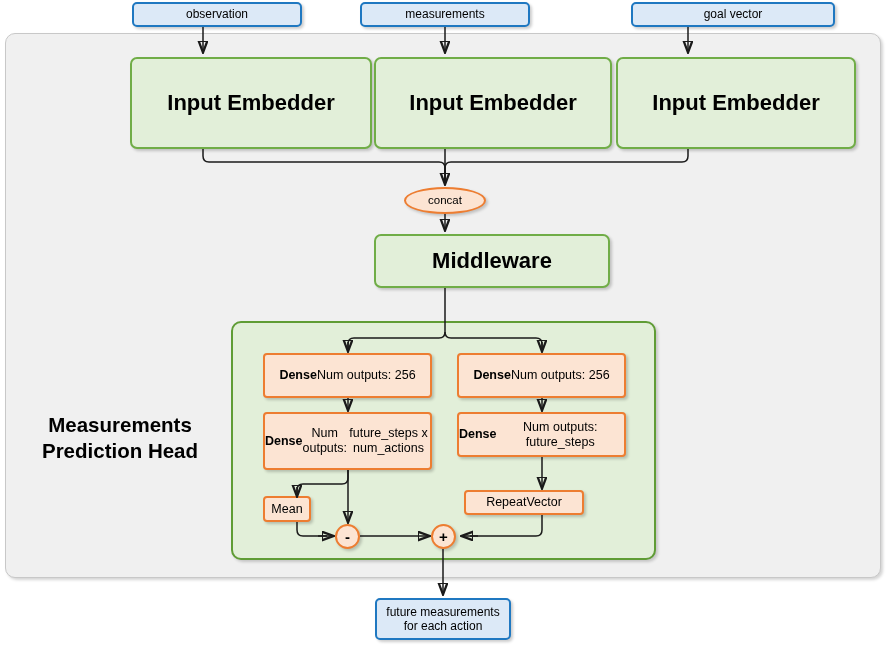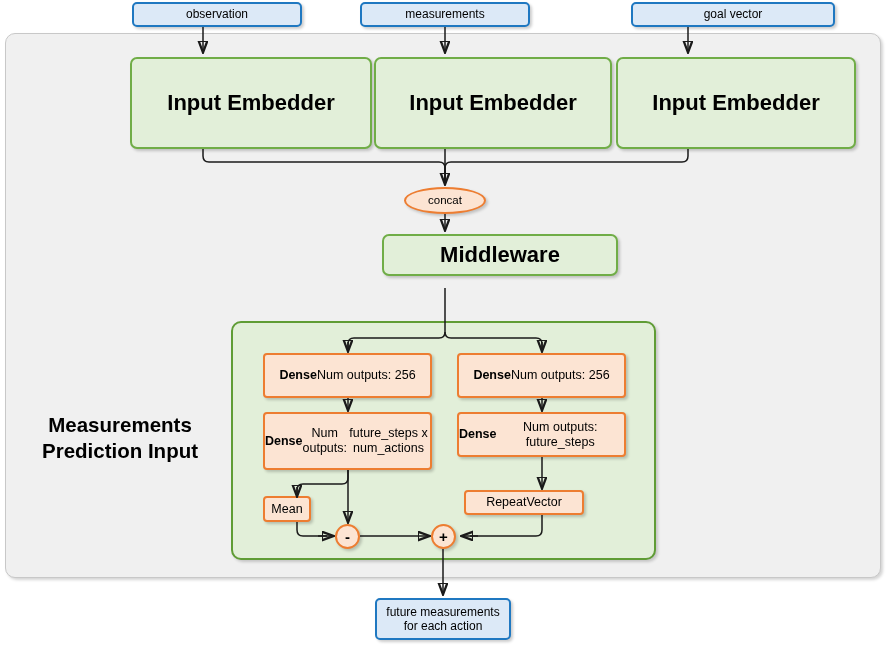--- a/index.html
+++ b/index.html
@@ -135,29 +135,29 @@
     <span>Input Embedder</span>
   </div>
   <div class="node green-box" style="left:568px; top:57px; width:240px; height:92px;">
     <span>Input Embedder</span>
   </div>
 
   <div class="node ellipse-op" style="left:404px; top:187px; width:82px; height:27px;">
     <span>concat</span>
   </div>
 
-  <div class="node green-box" style="left:334px; top:234px; width:236px; height:42px;">
+  <div class="node green-box" style="left:326px; top:234px; width:236px; height:54px;">
     <span>Middleware</span>
   </div>
 
   <div class="node green-group" style="left:231px; top:321px; width:425px; height:239px;"></div>
 
   <div class="section-caption" style="left:22px; top:412px; width:196px;">
     <div>Measurements</div>
-    <div>Prediction Input</div>
+    <div>Prediction Head</div>
   </div>
 
   <div class="node orange-box" style="left:263px; top:353px; width:169px; height:45px;">
     <span class="bold-line">Dense</span>
     <span>Num outputs: 256</span>
   </div>
   <div class="node orange-box" style="left:263px; top:412px; width:169px; height:58px;">
     <span class="bold-line">Dense</span>
     <span>Num outputs:</span>
     <span>future_steps x num_actions</span>

